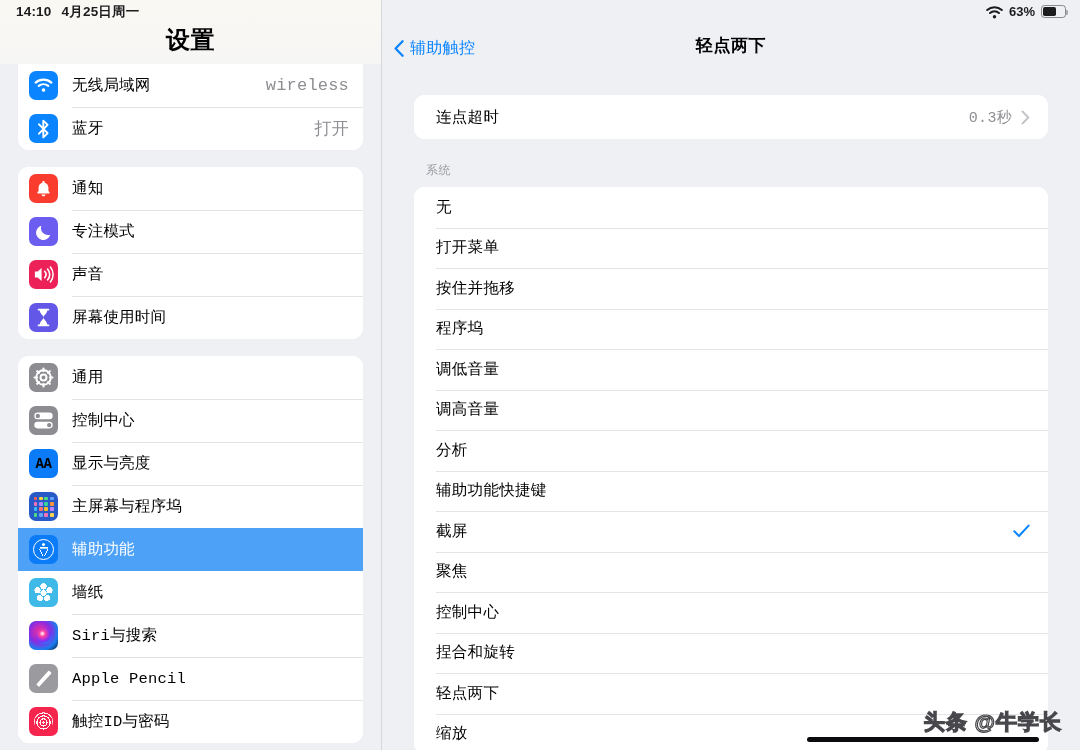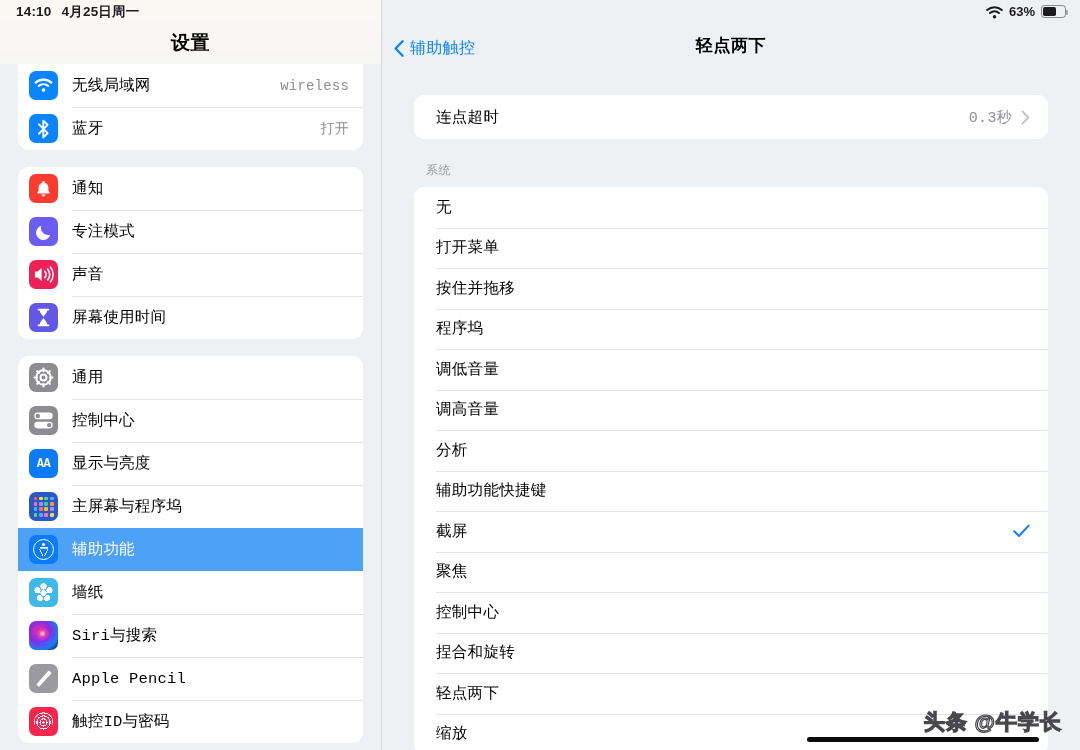--- a/index.html
+++ b/index.html
@@ -69,21 +69,21 @@
   }
   .sidebar-header {
     position: absolute; top: 0; left: 0; right: 0;
     height: 64px;
     background: linear-gradient(180deg, #faf8f3 0%, #f8f7f4 60%, #f6f6f5 100%);
     z-index: 20;
     display: flex; align-items: flex-end; justify-content: center;
     padding-bottom: 8px;
   }
   .sidebar-title {
-    font-size: 19px; font-weight: bold; color: #000;
+    font-size: 24px; font-weight: bold; color: #000;
     letter-spacing: 0.5px;
   }
   .sidebar-scroll {
     position: absolute; top: 64px; left: 0; right: 0; bottom: 0;
     overflow: hidden;
   }
   .sb-group {
     margin: 0 18px 17px 18px;
     background: #ffffff;
     border-radius: 11px;
@@ -117,21 +117,21 @@
   .sb-label {
     margin-left: 14px;
     font-size: 15.5px;
     color: #000;
     white-space: nowrap;
     letter-spacing: 0.2px;
   }
   .sb-row.selected .sb-label { color: #fff; }
   .sb-value {
     margin-left: auto;
-    font-size: 14px;
+    font-size: 17px;
     color: #8e8e93;
     letter-spacing: 0.2px;
   }
 
   
   .ic-wifi   { background: #0b84ff; }
   .ic-bt     { background: #0b84ff; }
   .ic-notif  { background: #fa3c2e; }
   .ic-sound  { background: #ec2158; }
   .ic-focus  { background: #6a5df0; }
@@ -140,21 +140,21 @@
   .ic-cc     { background: #8c8c91; }
   .ic-disp   { background: #0b7bf7; }
   .ic-home   { background: #2759c7; }
   .ic-acc    { background: #0b7bf7; }
   .ic-wall   { background: #3fb9e8; }
   .ic-siri   { background: radial-gradient(circle at 38% 38%, #ff2f8e 0%, #8a2be2 42%, #1a7df0 70%, #0d1a3a 100%); }
   .ic-pencil { background: #9a9a9f; }
   .ic-touch  { background: #f5254e; }
 
   
-  .aa-txt { color:#fef9c3; font-size: 12px; font-weight: bold; letter-spacing: -0.4px; }
+  .aa-txt { color:#000000; font-size: 14px; font-weight: bold; letter-spacing: -0.4px; }
   
   .dots { width: 22px; height: 22px; display: grid;
           grid-template-columns: repeat(4,1fr); grid-template-rows: repeat(4,1fr);
           gap: 1.5px; padding: 1px; }
   .dots i { border-radius: 1px; display:block; }
   
   .pencil-bar { width: 3.5px; height: 19px; background: #fff; border-radius: 1px;
                 transform: rotate(42deg); box-shadow: 0 0 0 0.5px rgba(0,0,0,0.05); }
   
   .fp { width: 19px; height: 19px; border-radius: 50%;

